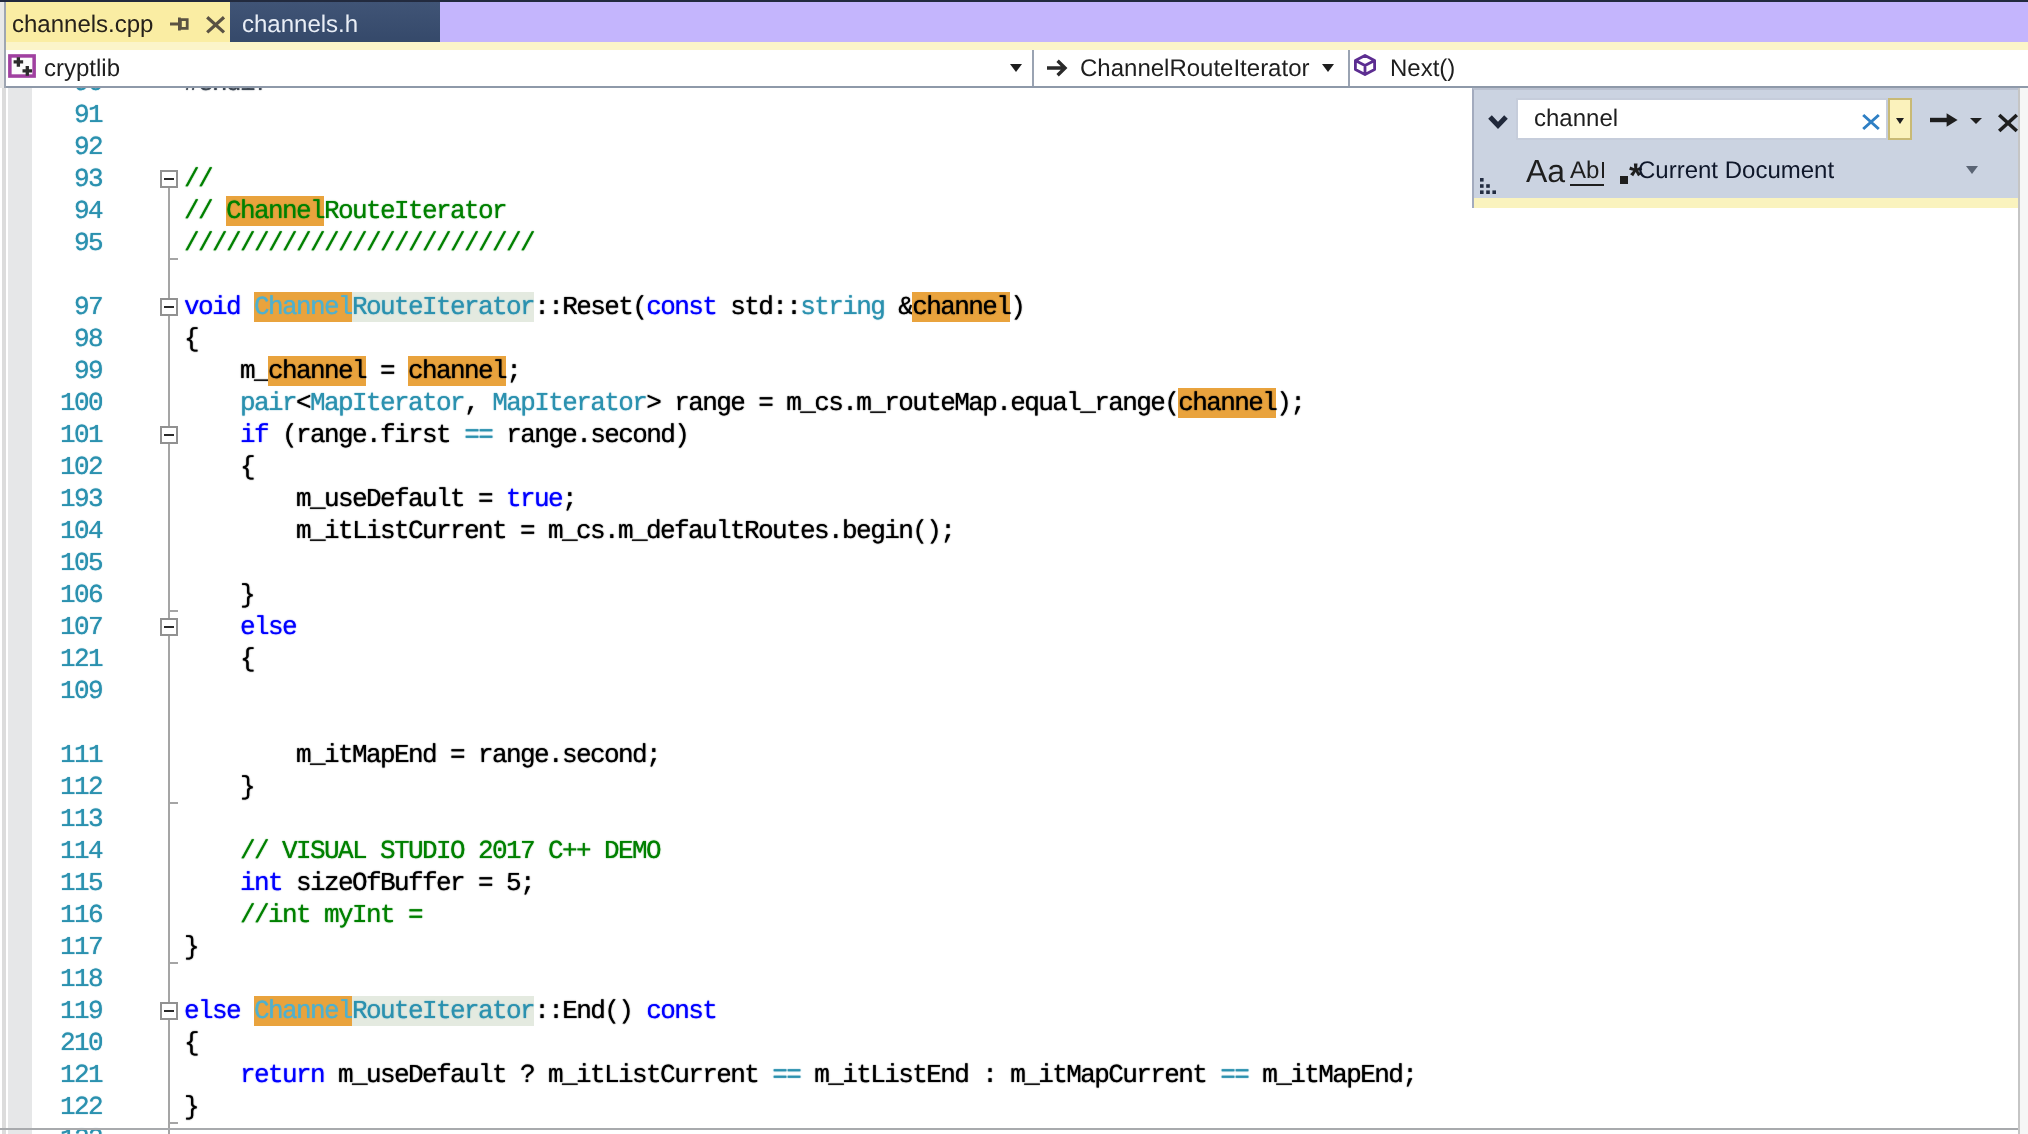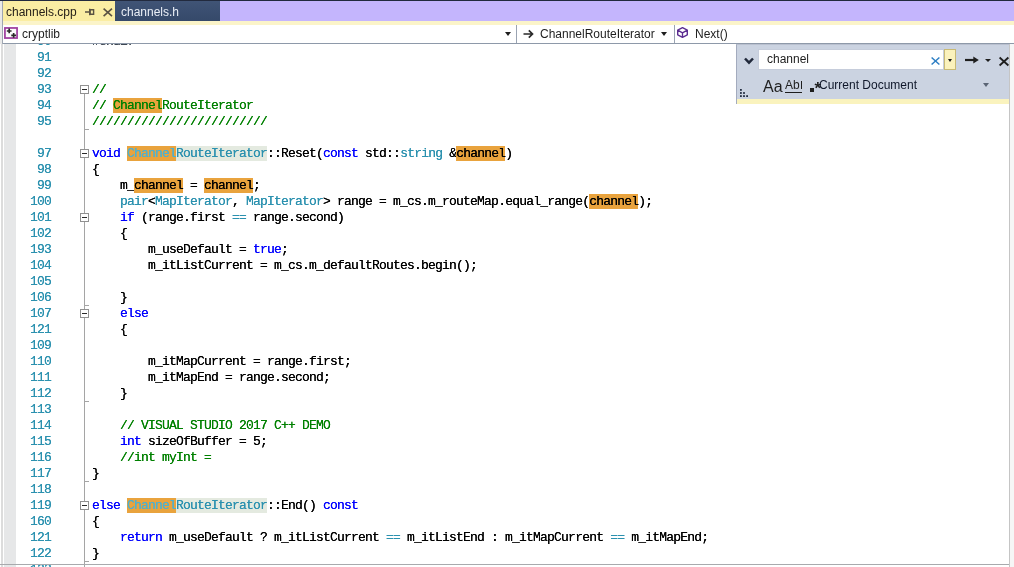--- a/index.html
+++ b/index.html
@@ -148,24 +148,20 @@
       <span class="num">107</span>
       <span class="cd">    <span class="k">else</span></span>
     </div>
   <div class="r" style="top:322px">
       <span class="num">121</span>
       <span class="cd">    {</span>
     </div>
   <div class="r" style="top:338px">
       <span class="num">109</span>
     </div>
-  <div class="r" style="top:354px">
-      <span class="num">110</span>
-      <span class="cd">        m_itMapCurrent = range.first;</span>
-    </div>
   <div class="r" style="top:370px">
       <span class="num">111</span>
       <span class="cd">        m_itMapEnd = range.second;</span>
     </div>
   <div class="r" style="top:386px">
       <span class="num">112</span>
       <span class="cd">    }</span>
     </div>
   <div class="r" style="top:402px">
       <span class="num">113</span>
@@ -187,21 +183,21 @@
       <span class="cd">}</span>
     </div>
   <div class="r" style="top:482px">
       <span class="num">118</span>
     </div>
   <div class="r" style="top:498px">
       <span class="num">119</span>
       <span class="cd"><span class="k">else</span> <span class="t"><span class="hl">Channel</span><span class="rf">RouteIterator</span></span>::End() <span class="k">const</span></span>
     </div>
   <div class="r" style="top:514px">
-      <span class="num">160</span>
+      <span class="num">210</span>
       <span class="cd">{</span>
     </div>
   <div class="r" style="top:530px">
       <span class="num">121</span>
       <span class="cd">    <span class="k">return</span> m_useDefault ? m_itListCurrent <span class="t">==</span> m_itListEnd : m_itMapCurrent <span class="t">==</span> m_itMapEnd;</span>
     </div>
   <div class="r" style="top:546px">
       <span class="num">122</span>
       <span class="cd">}</span>
     </div>

